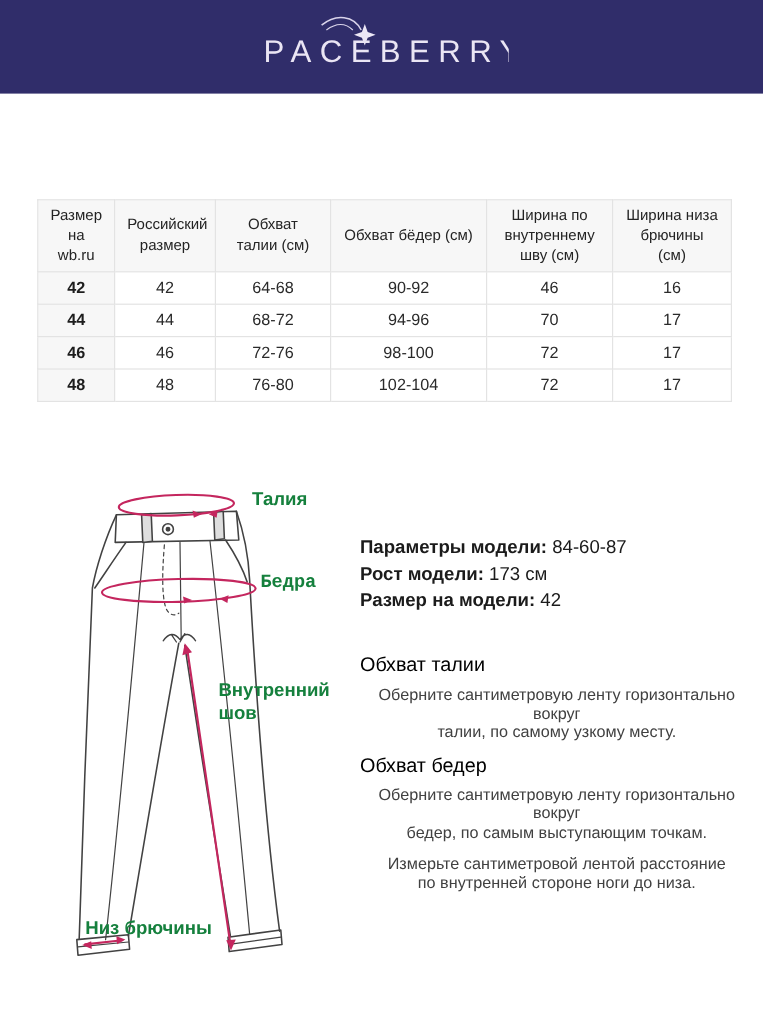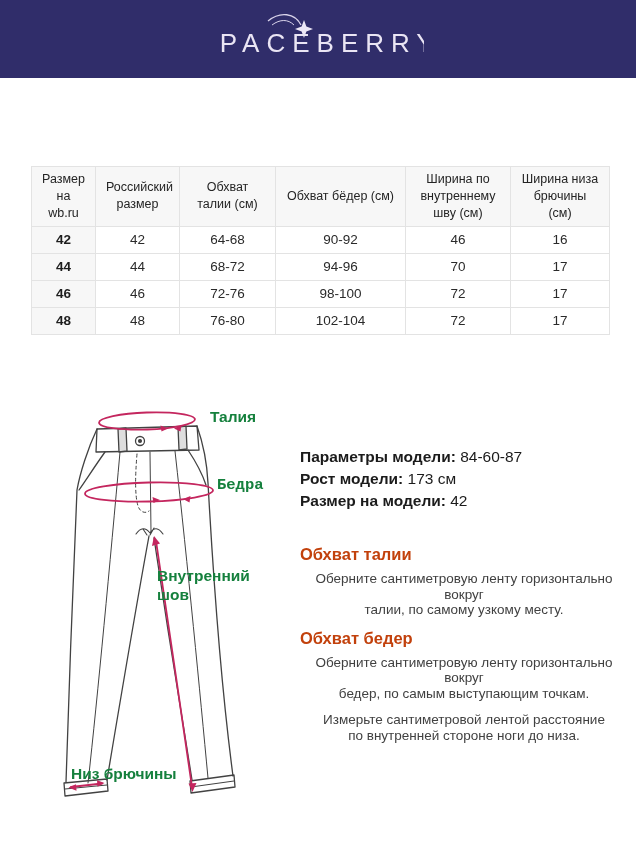--- a/index.html
+++ b/index.html
@@ -58,42 +58,42 @@
   .diagram-label {
     position: absolute;
     font-size: 15.5px;
     font-weight: 700;
     color: #15803d;
     line-height: 19px;
     white-space: pre-line;
   }
   .label-waist  { left: 210px; top: 407px; }
   .label-hips   { left: 217px; top: 476px; font-family: Liberation Mono, monospace; }
-  .label-inseam { left: 157px; top: 566px; }
+  .label-inseam { left: 182px; top: 566px; }
   .label-hem    { left: 71px;  top: 764px; }
 
   
   .info-col {
     position: absolute; left: 300px; top: 446px;
     width: 328px;
   }
   .model-line {
     font-size: 15.5px;
     line-height: 22px;
     color: #1b1b1b;
   }
   .model-line .model-label { font-weight: 700; }
   .model-line .model-value { font-weight: 400; }
 
   .guide-section { margin-top: 11px; }
   .guide-section.first { margin-top: 33px; }
   .guide-title {
     font-size: 16.5px;
-    font-weight: 700;
-    color: #c2410c;
+    font-weight: 400;
+    color: #000000;
     line-height: 19px;
   }
   .guide-text {
     margin-top: 7px;
     font-size: 13.5px;
     line-height: 15.5px;
     color: #414141;
     white-space: pre-line;
     text-align: center;
   }

